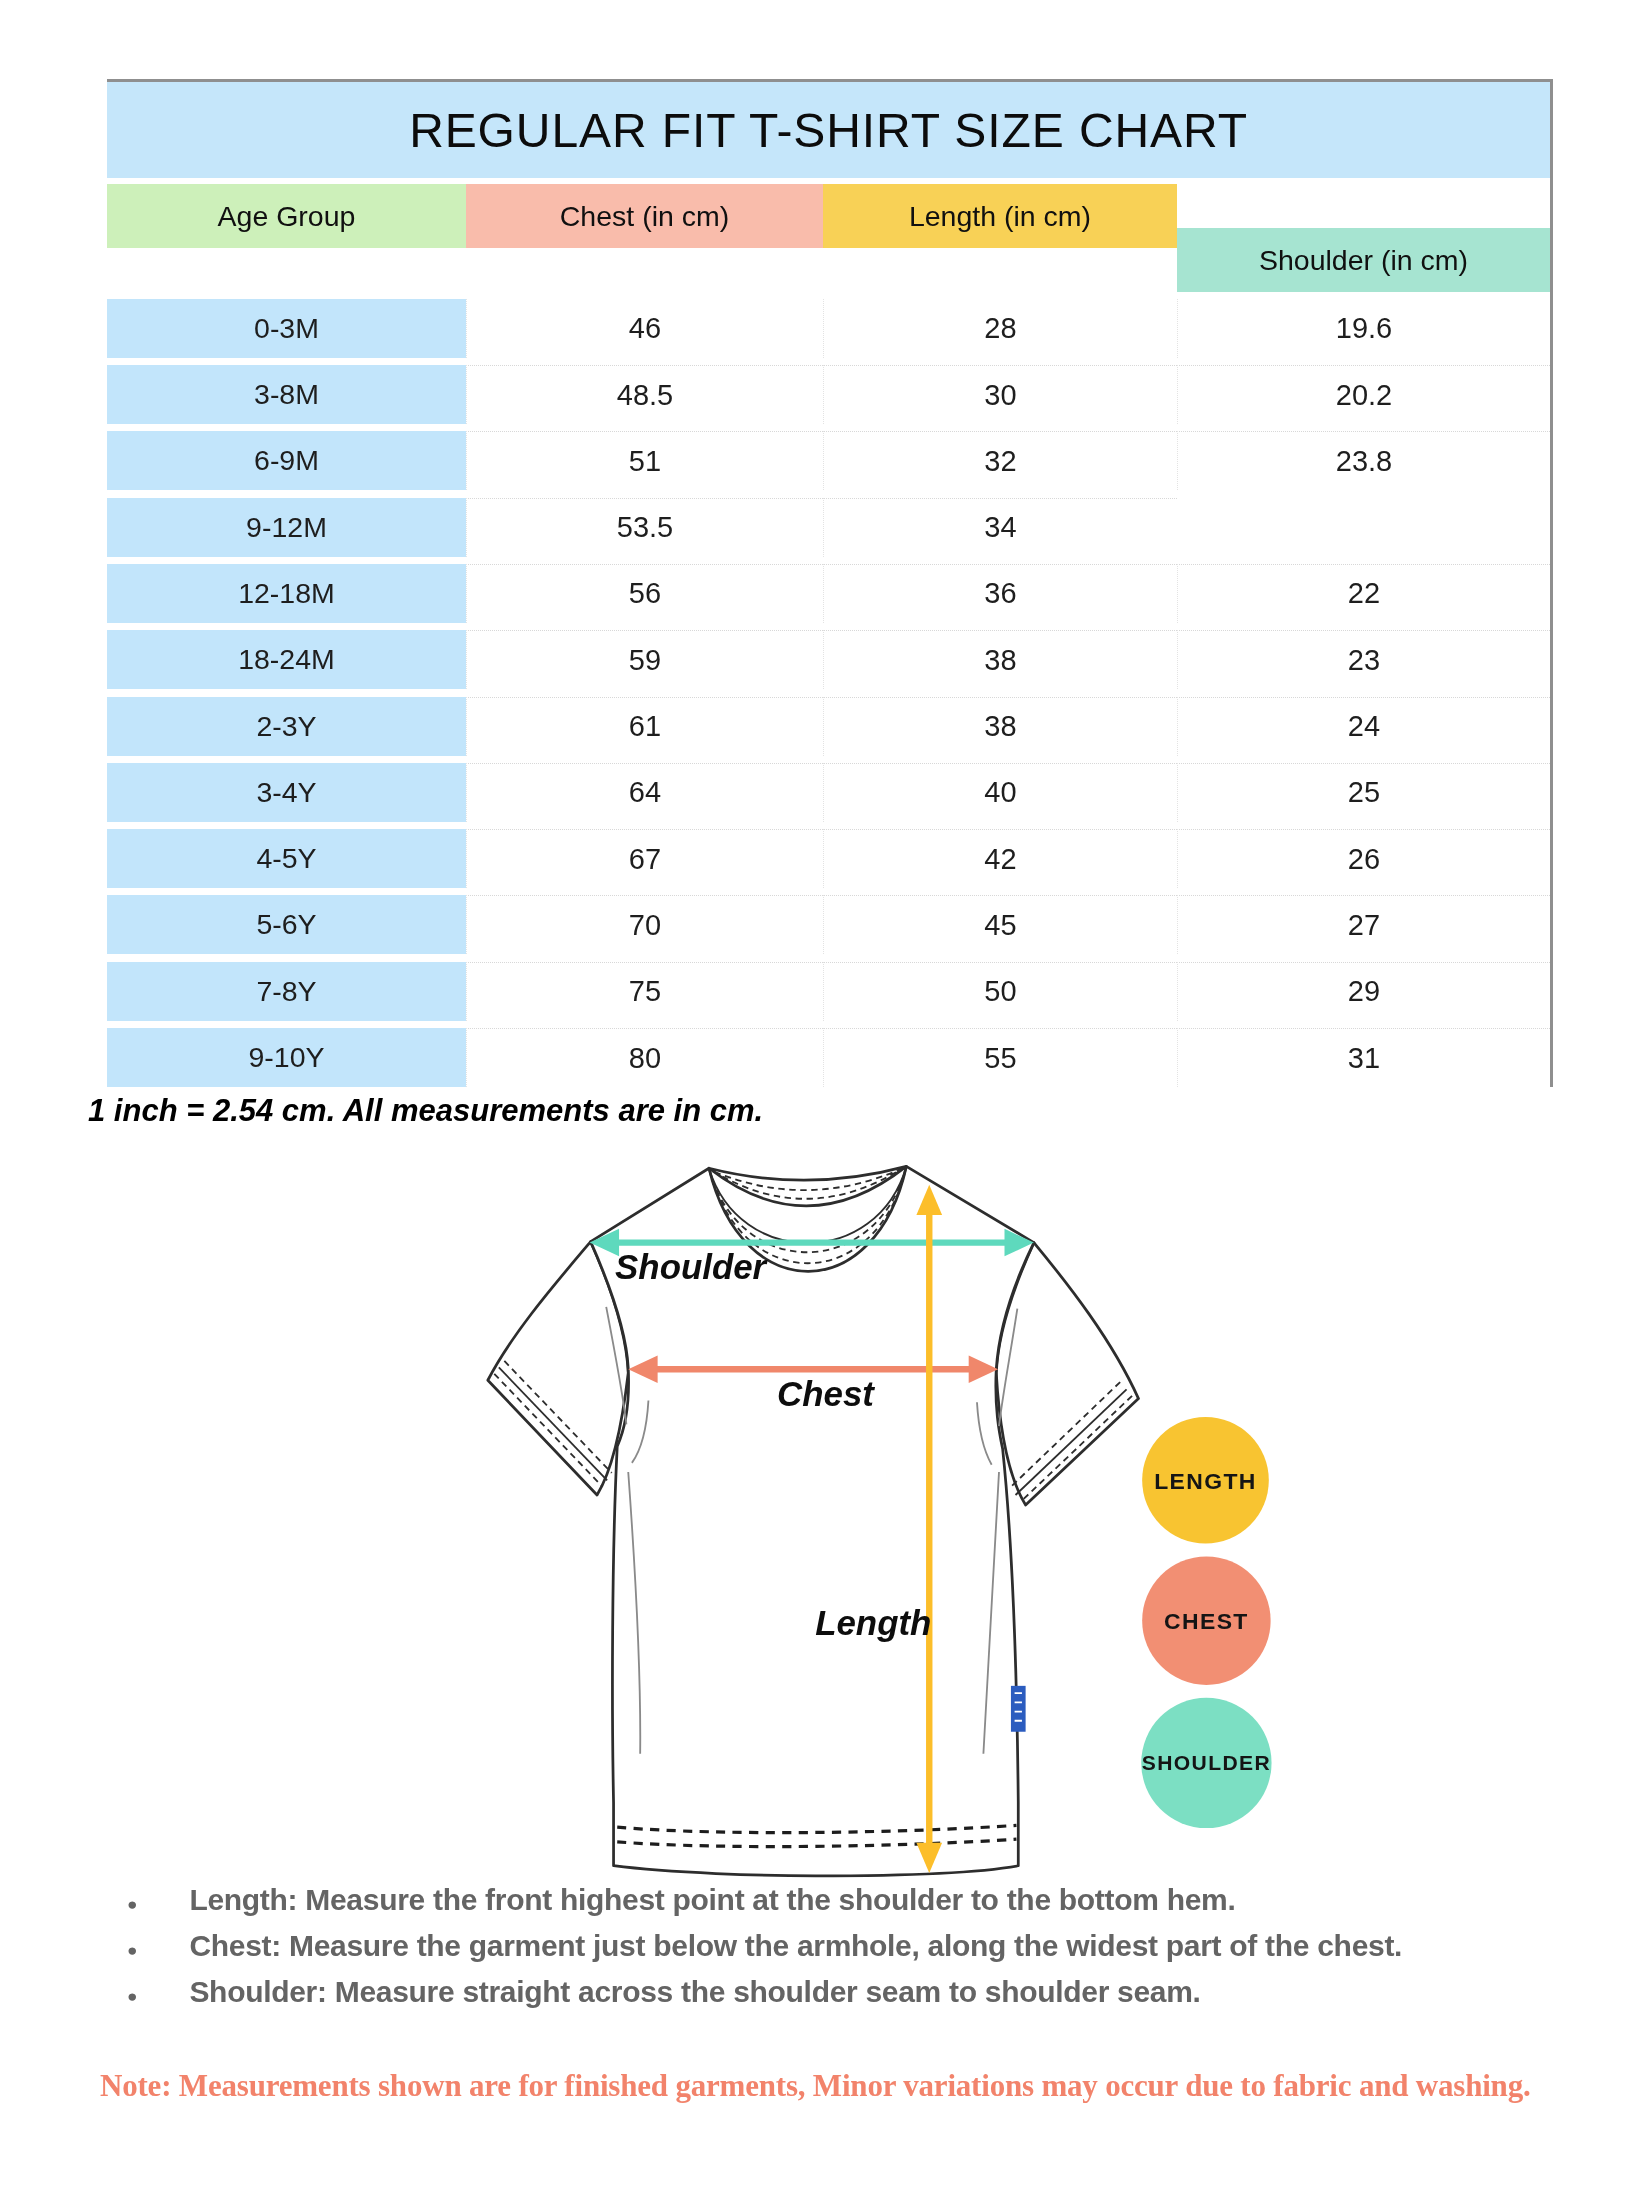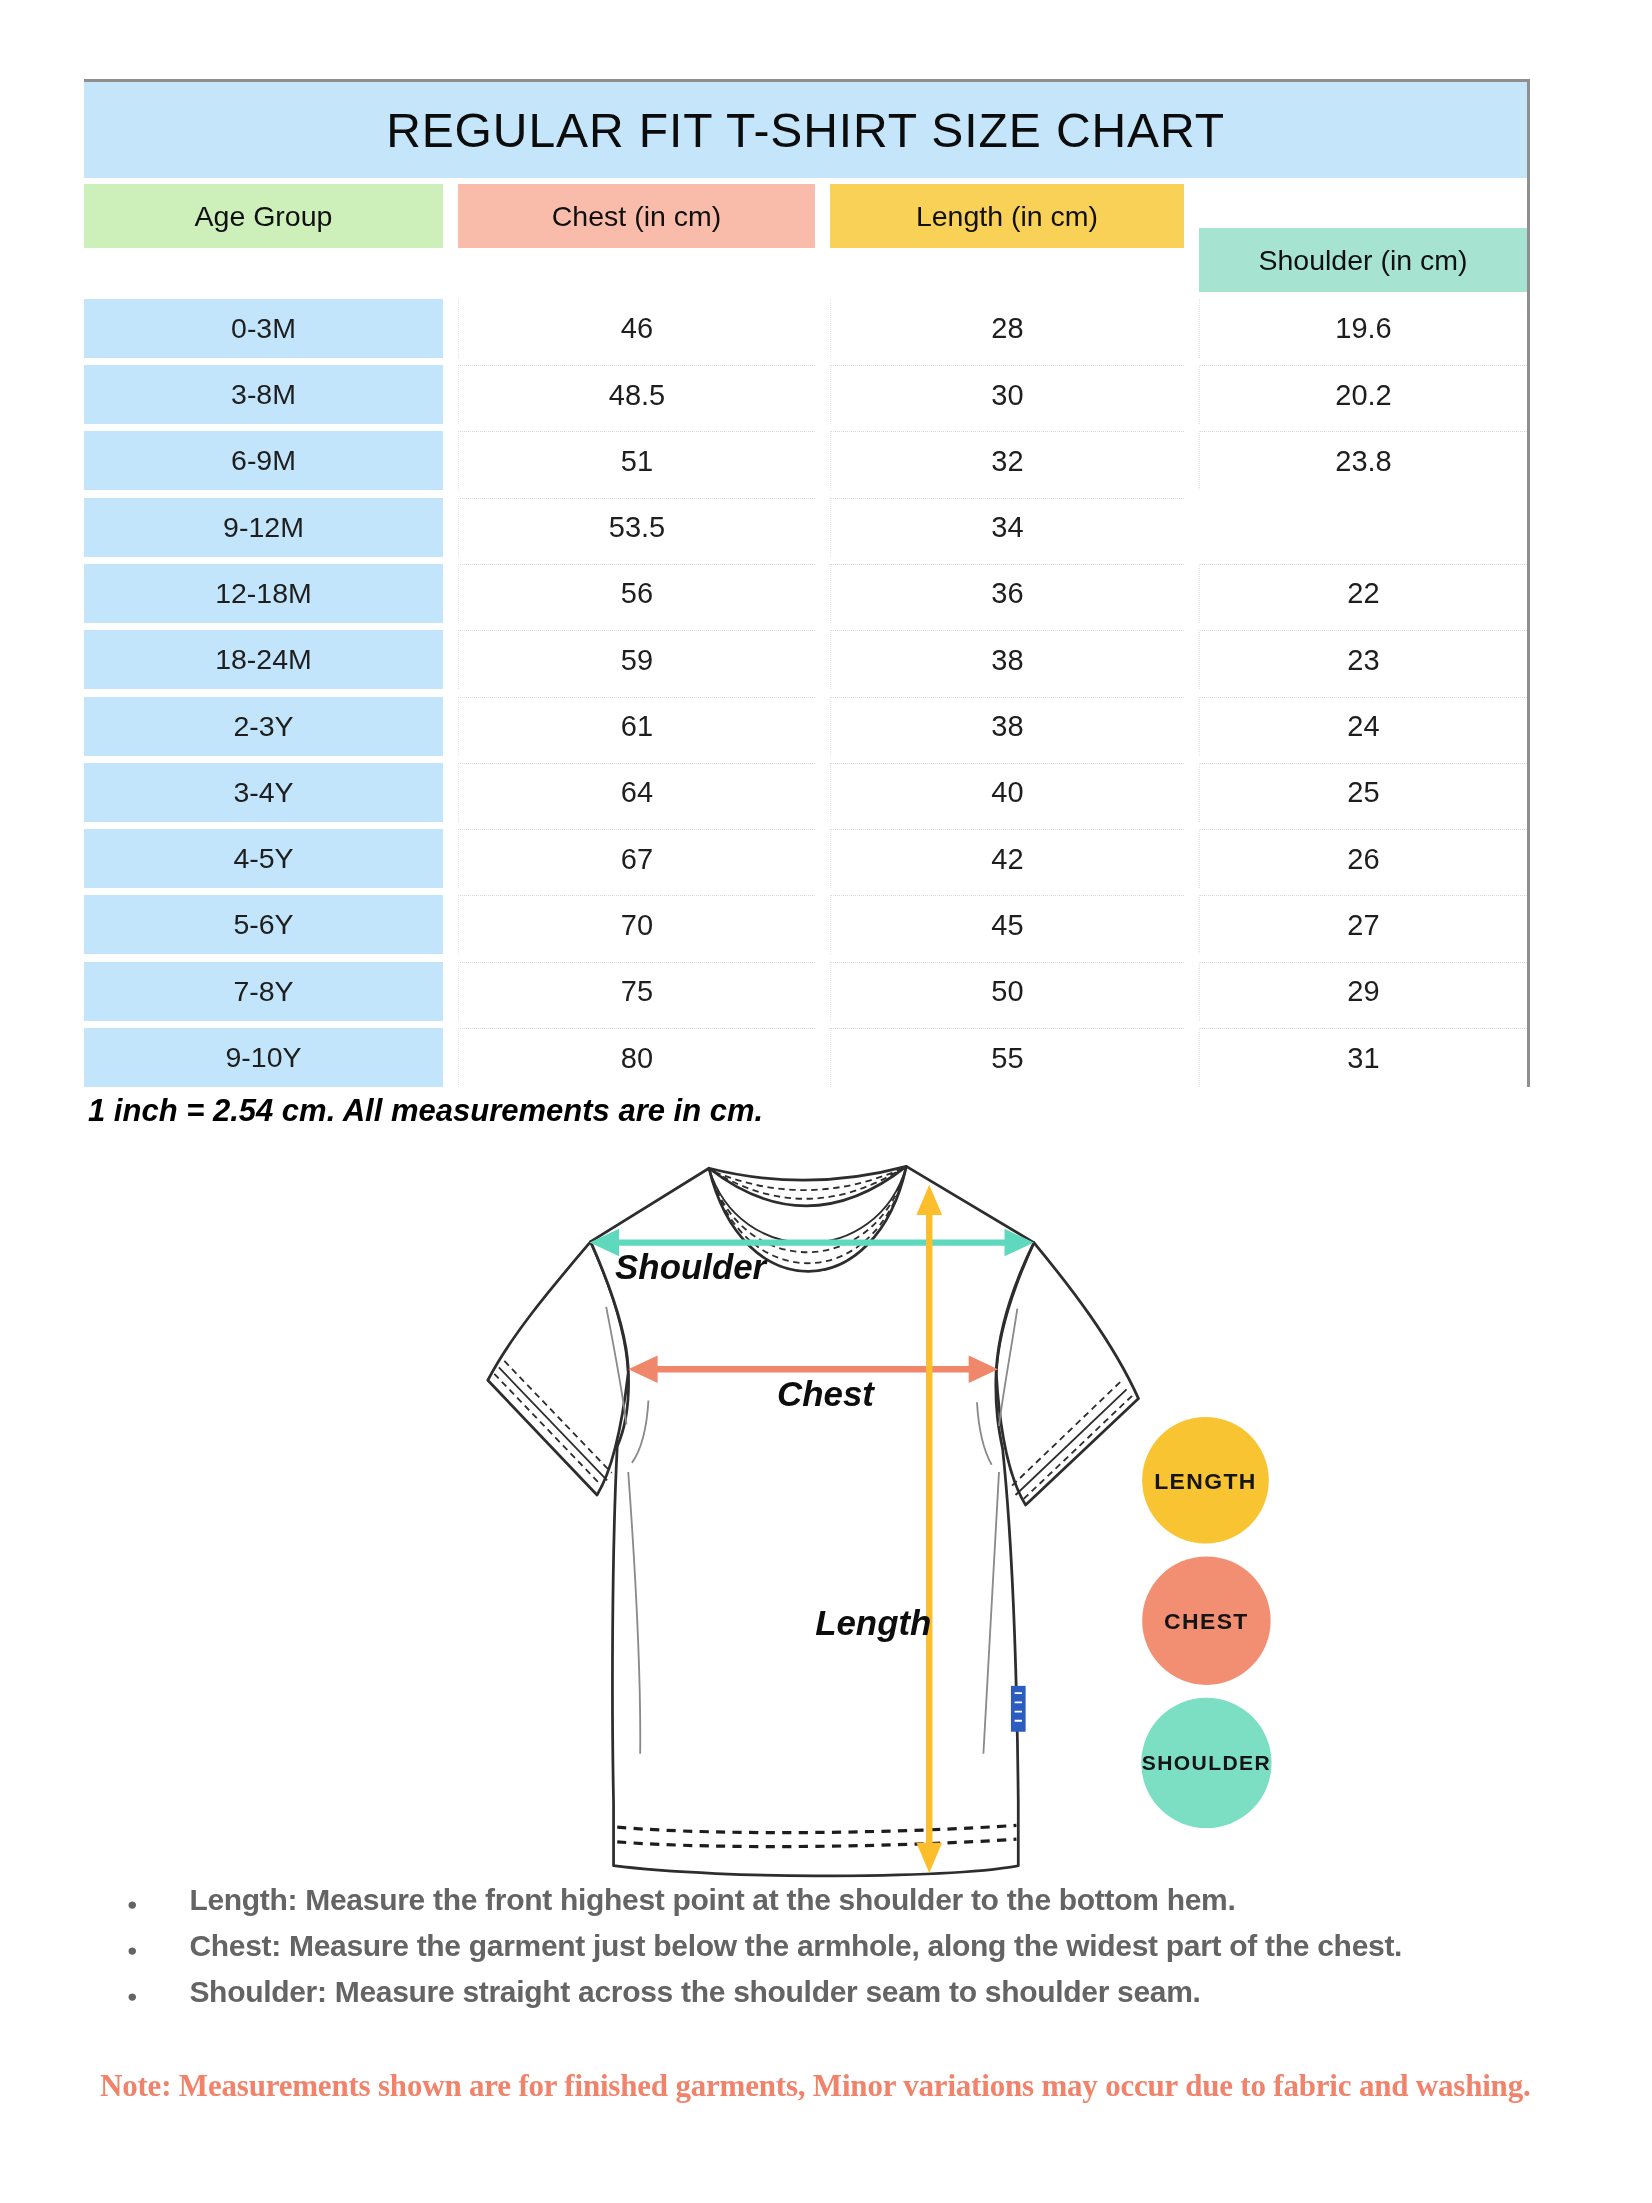--- a/index.html
+++ b/index.html
@@ -16,31 +16,31 @@
     --tag-blue:#2b5cbf;
   }
   *{margin:0;padding:0;box-sizing:border-box;}
   html,body{background:#ffffff;}
   body{
     width:1653px;height:2204px;position:relative;
     font-family:"Liberation Sans", sans-serif;color:#111;
   }
   
   .size-table{
-    position:absolute;left:84px;top:79px;width:1446px;
+    position:absolute;left:107px;top:79px;width:1446px;
     border-top:3.7px solid #8f8f8f;border-right:3.7px solid #8f8f8f;
   }
   .title-bar{
     height:96px;background:var(--title-bg);
     display:flex;align-items:center;justify-content:center;
     font-size:48px;font-weight:500;letter-spacing:0.9px;color:#0c0c0c;
     margin-bottom:6.4px;
   }
   .header-row,.t-row{
-    display:grid;grid-template-columns:359px 357px 354px 1fr;column-gap:15px;
+    display:grid;grid-template-columns:359px 357px 354px 1fr;column-gap:0;
   }
   .header-row{margin-bottom:6.4px;}
   .header-cell{
     height:64px;display:flex;align-items:center;justify-content:center;
     font-size:28.5px;color:#101010;
   }
   .hc-age{background:var(--age-header-bg);}
   .hc-chest{background:var(--chest-header-bg);}
   .hc-length{background:var(--length-header-bg);}
   .hc-shoulder{background:var(--shoulder-header-bg);margin-top:44px;}

